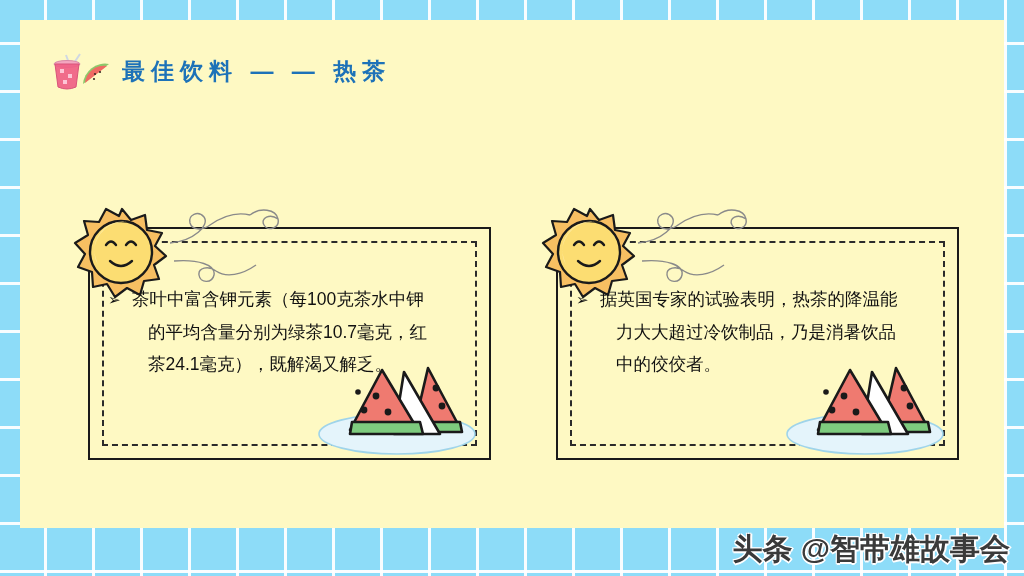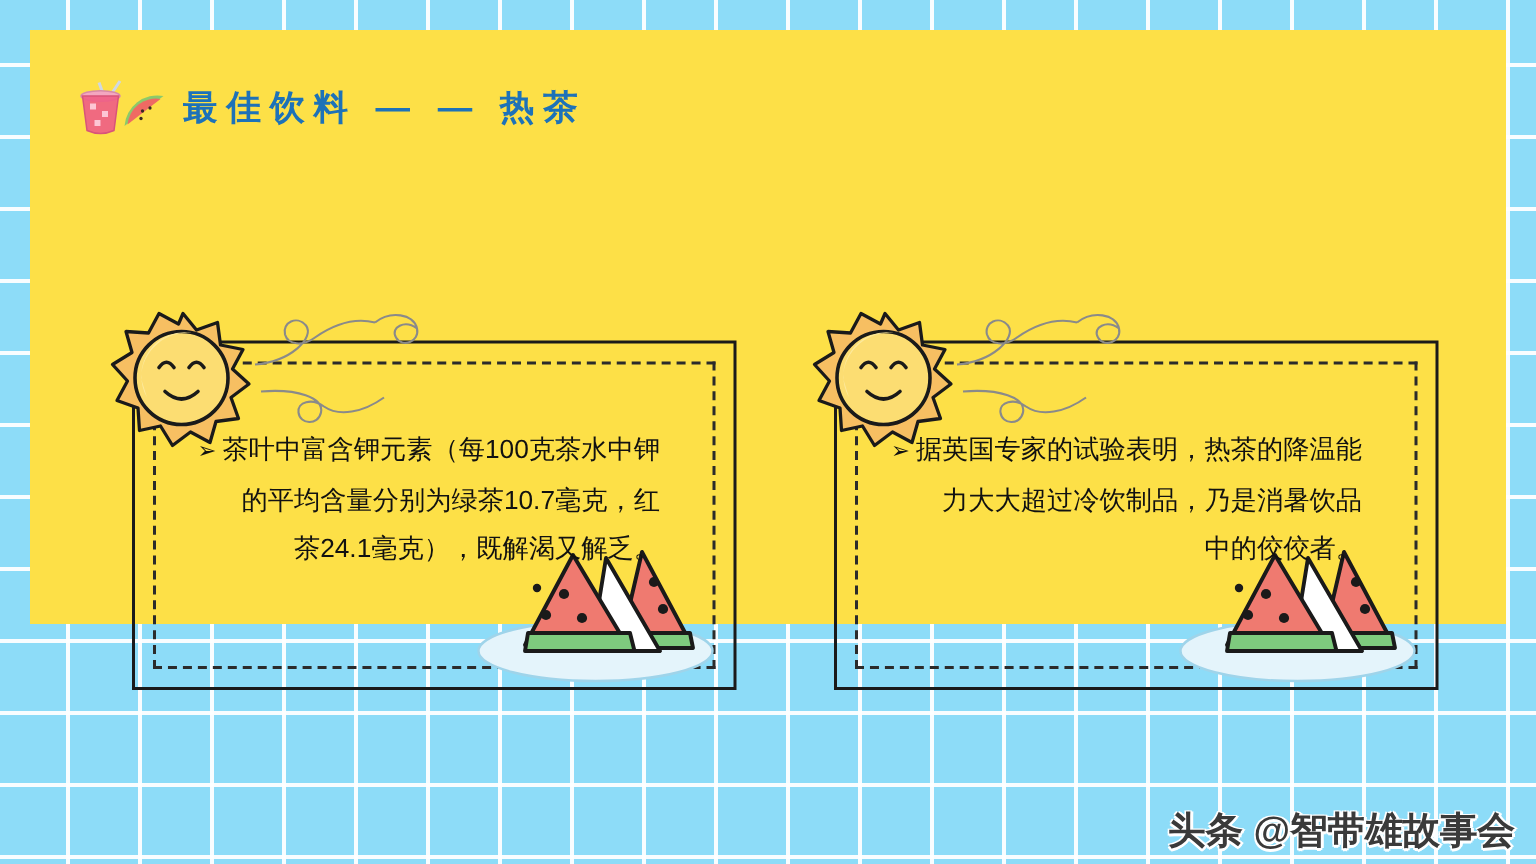--- a/index.html
+++ b/index.html
@@ -13,23 +13,22 @@
     position:absolute;inset:0;
     background-color:#8ddcf8;
     background-image:
       linear-gradient(to right, rgba(255,255,255,.95) 0 3px, transparent 3px 100%),
       linear-gradient(to bottom, rgba(255,255,255,.95) 0 3px, transparent 3px 100%);
     background-size:48px 48px;
     background-position:-4px -6px;
   }
   
   #slide-card{
-    position:absolute;left:20px;top:20px;width:984px;height:396px;
-    background:#fde047;
-    text-align:right;
+    position:absolute;left:20px;top:20px;width:984px;height:508px;
+    background:#fef9c3;
   }
   
   #title-row{
     position:absolute;left:30px;top:30px;display:flex;align-items:center;gap:10px;
   }
   #title-icon{width:62px;height:42px;flex:none;}
   #title-text{
     font-size:23px;font-weight:bold;color:#1d72b8;letter-spacing:6px;
     white-space:nowrap;font-family:"Liberation Sans","DejaVu Sans",sans-serif;
   }
@@ -55,21 +54,21 @@
   .bullet{display:inline-block;margin-right:4px;font-size:15px;}
   
   .sun{position:absolute;left:0px;top:0px;width:108px;height:98px;z-index:6;}
   
   .swirls{position:absolute;left:96px;top:-2px;width:180px;height:95px;z-index:5;}
   
   .melon{position:absolute;right:8px;bottom:12px;width:175px;height:112px;z-index:3;}
   
   #watermark{
     position:absolute;right:14px;bottom:6px;
-    font-size:25px;font-weight:bold;color:#3a3a3a;
+    font-size:30px;font-weight:bold;color:#3a3a3a;
     font-family:"Liberation Sans","DejaVu Sans",sans-serif;
     white-space:nowrap;
     text-shadow:
       1px 1px 0 #fff,-1px 1px 0 #fff,1px -1px 0 #fff,-1px -1px 0 #fff,
       0 2px 0 #fff,2px 0 0 #fff;
     z-index:20;
   }
 </style>
 </head>
 <body>

